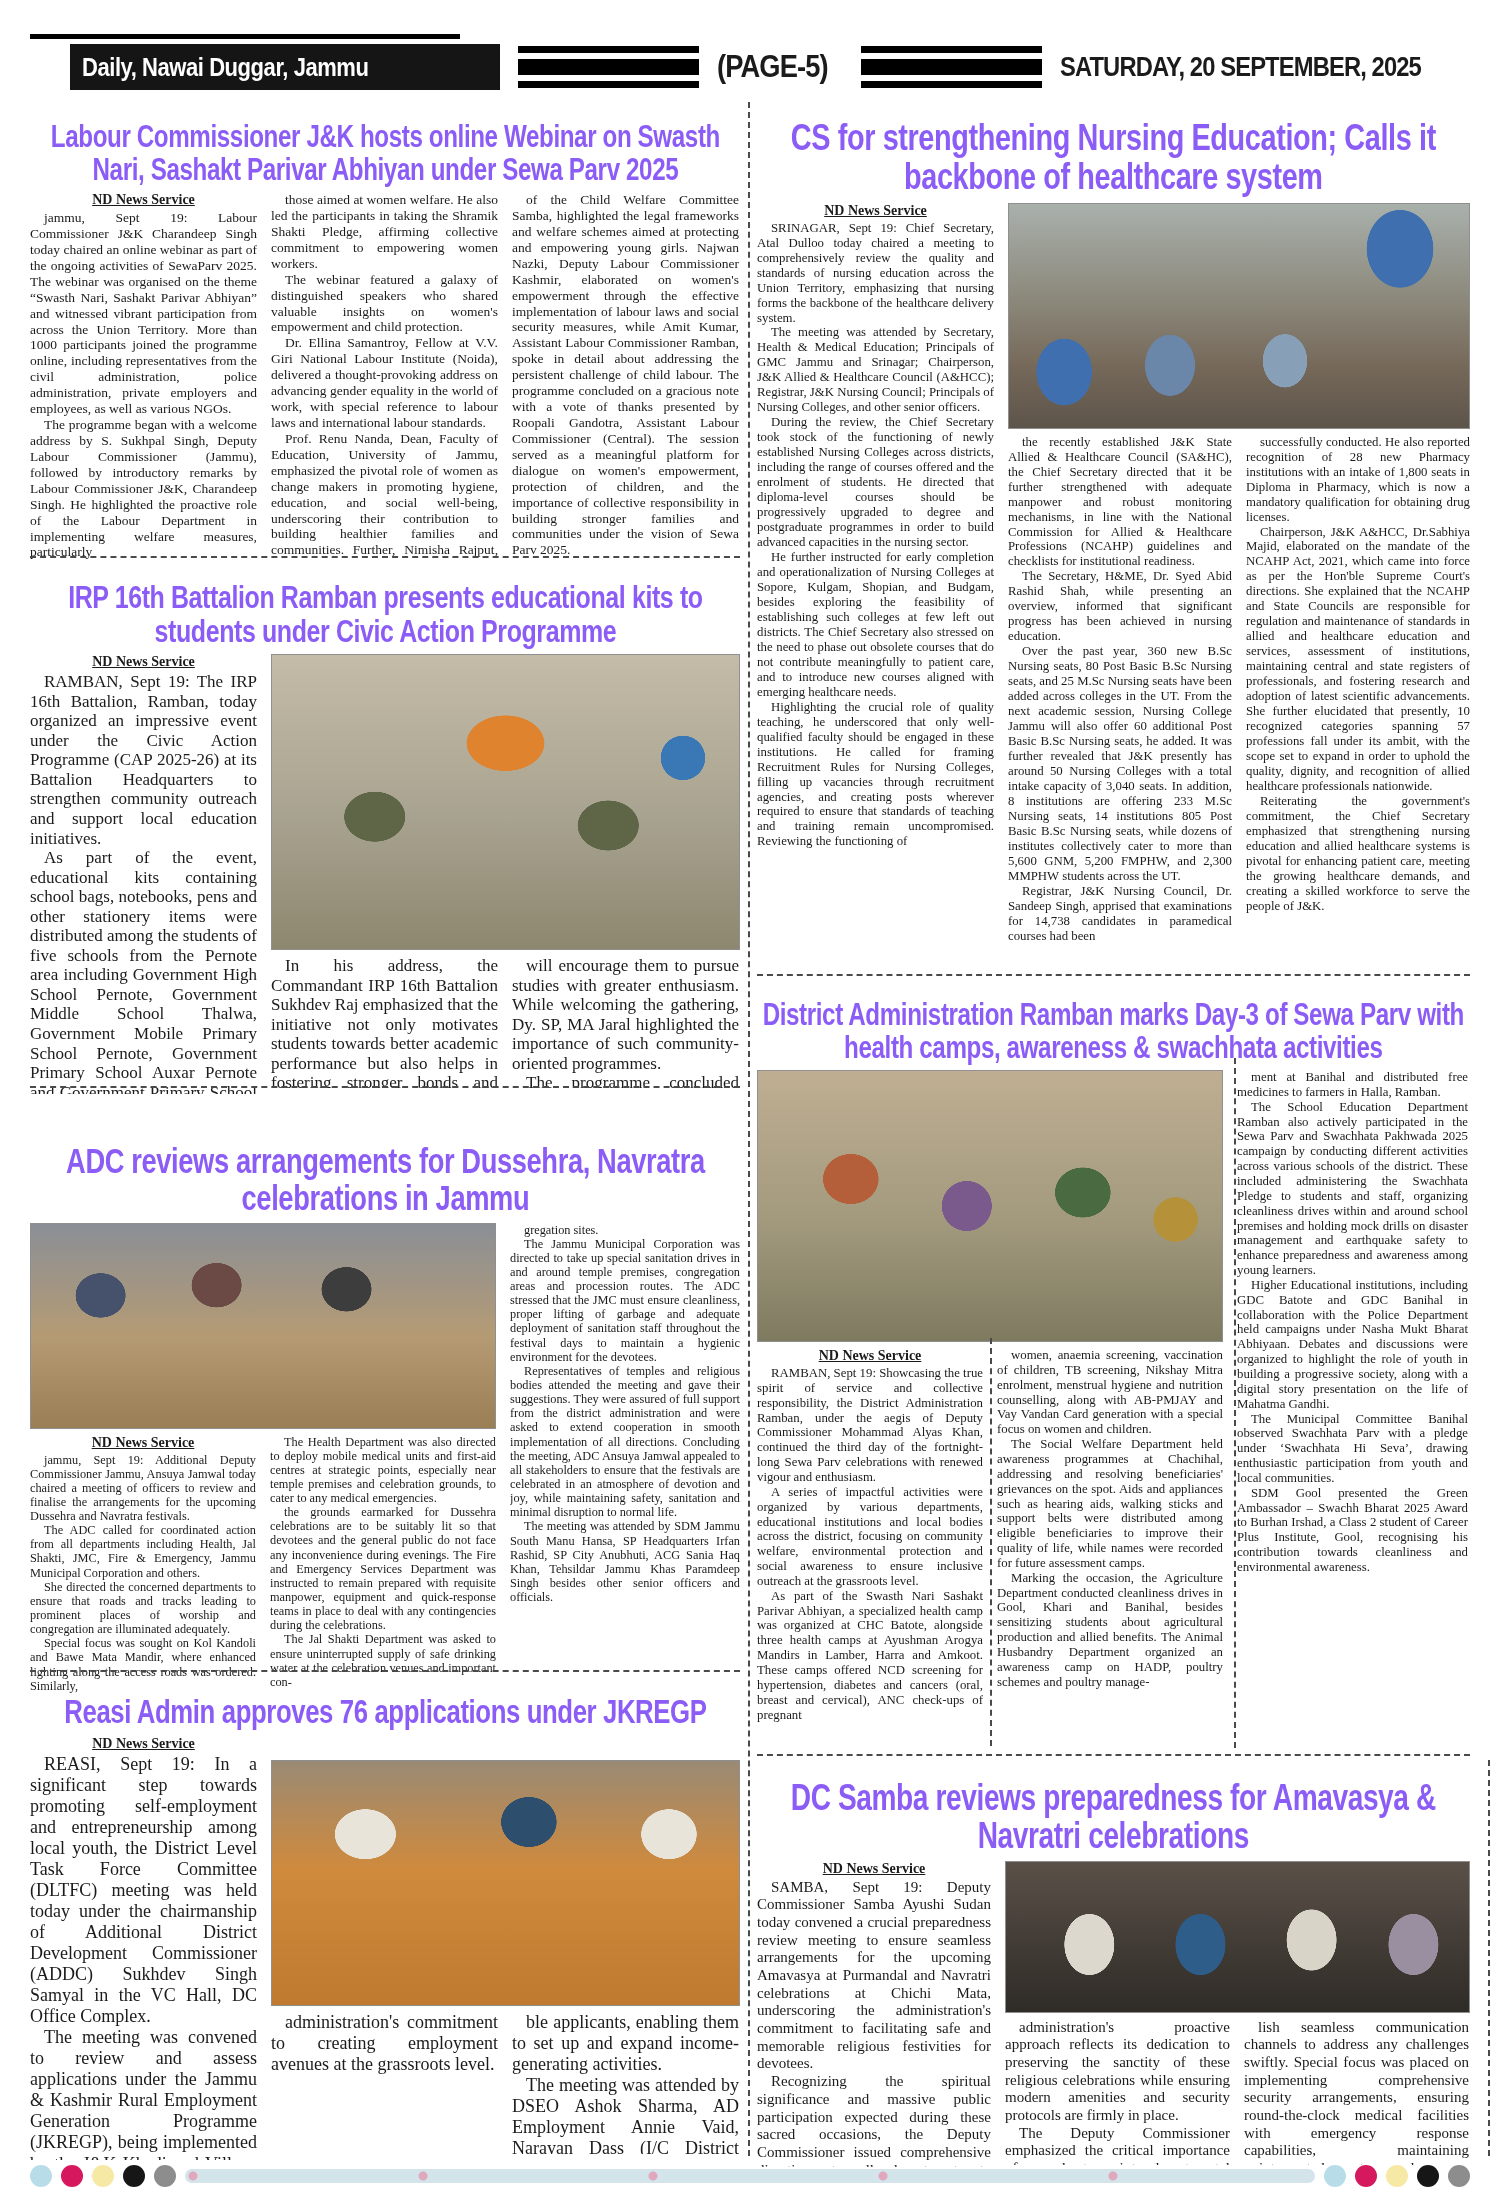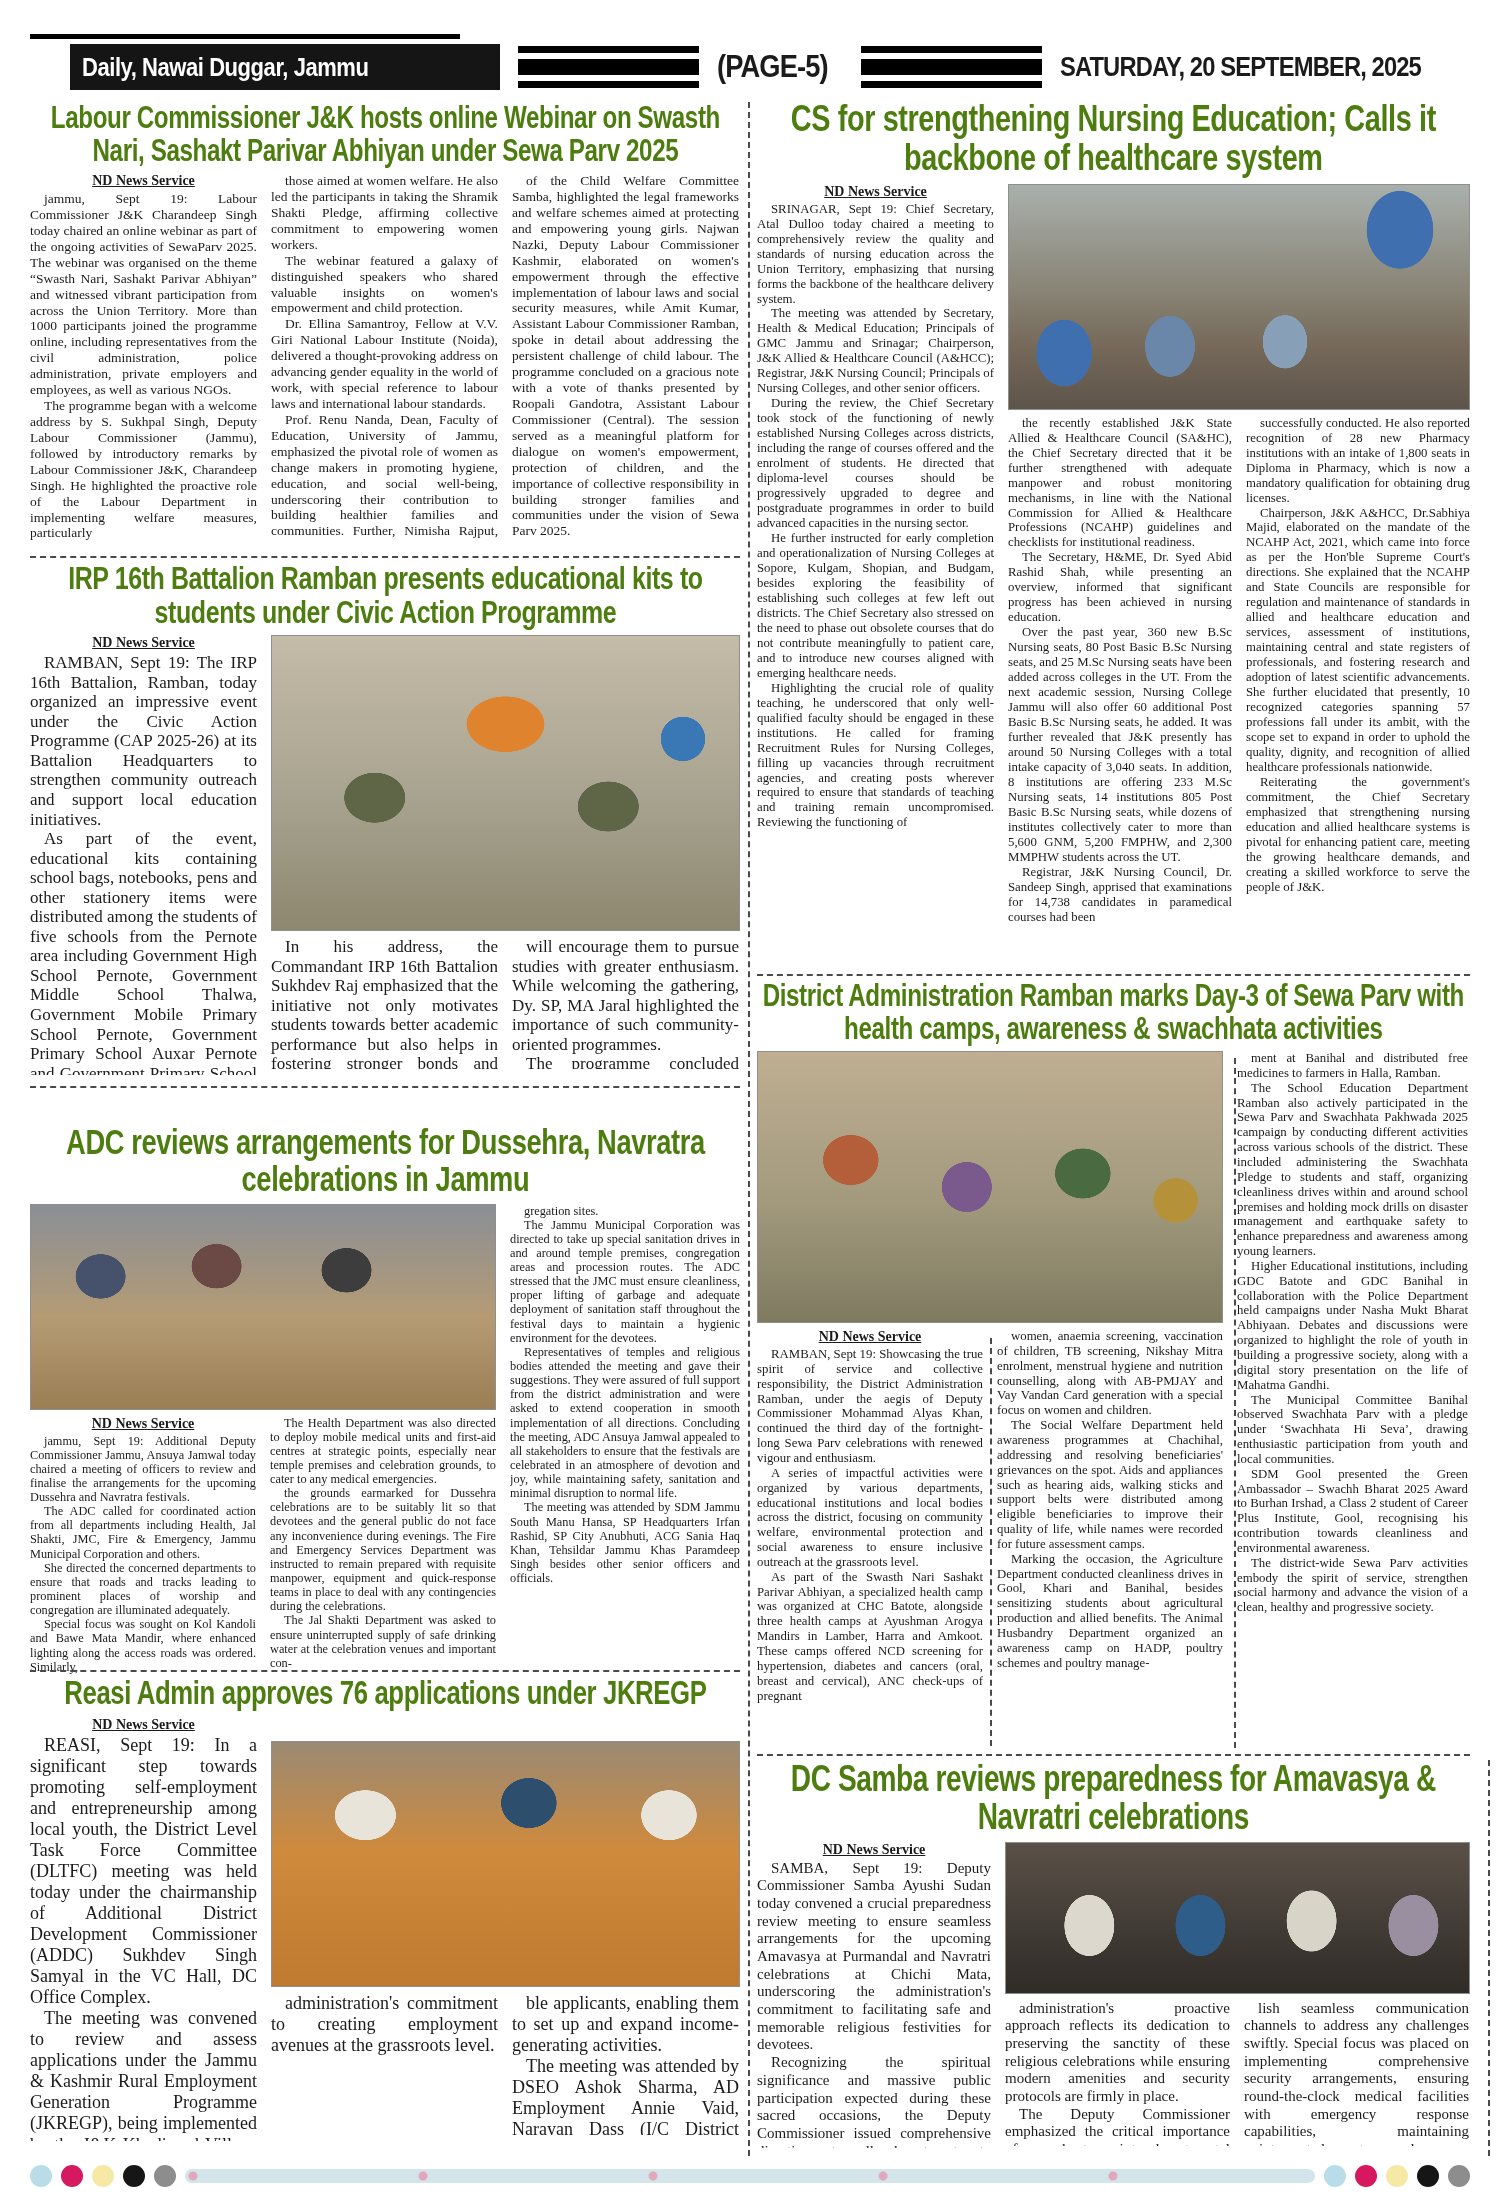--- a/index.html
+++ b/index.html
@@ -12,22 +12,22 @@
   .paper-box{background:#151515;color:#fff;height:46px;width:430px;display:flex;align-items:center;
              padding-left:12px;box-sizing:border-box;font-family:"Liberation Sans",sans-serif;
              font-weight:700;font-size:25px;letter-spacing:-0.5px;white-space:nowrap;}
   .mh-bars{flex:1;height:42px;
     background:linear-gradient(180deg,#000 0 17%,transparent 17% 31%,#000 31% 69%,transparent 69% 83%,#000 83% 100%);}
   .mh-page{font-family:"Liberation Sans",sans-serif;font-weight:800;font-size:31px;letter-spacing:-1px;white-space:nowrap;}
   .mh-date{font-family:"Liberation Sans",sans-serif;font-weight:800;font-size:27px;letter-spacing:-1px;white-space:nowrap;}
   .squish{display:inline-block;transform:scaleX(.88);transform-origin:0 50%;}
   
   .article{position:absolute;box-sizing:border-box;}
-  .hl{font-family:"Liberation Sans",sans-serif;font-weight:800;color:#4d7c0f;
-      text-align:center;line-height:1.05;letter-spacing:-.5px;overflow:visible;}
+  .hl{font-family:"Liberation Sans",sans-serif;font-weight:800;color:#8b5cf6;
+      text-align:center;line-height:1.05;letter-spacing:-.5px;overflow:visible;margin-top:19px;}
   .hl-inner{display:block;width:128%;margin-left:-14%;transform:scaleX(.78);transform-origin:50% 50%;}
   .cols{display:flex;gap:14px;margin-top:6px;overflow:hidden;}
   .stack{display:flex;flex-direction:column;}
   .colwrap{display:flex;flex-direction:column;overflow:hidden;}
   .byline{text-align:center;font-weight:700;text-decoration:underline;font-size:14px;margin-bottom:2px;flex:0 0 auto;}
   .col{text-align:justify;overflow:hidden;flex:1 1 auto;}
   .col p{margin:0;text-indent:14px;}
   .a1 .col{font-size:13.5px;line-height:1.18;}
   .a2 .col{font-size:12.8px;line-height:1.17;}
   .a3 .col{font-size:17px;line-height:1.15;}
@@ -206,21 +206,20 @@
             <p>Marking the occasion, the Agriculture Department conducted cleanliness drives in Gool, Khari and Banihal, besides sensitizing students about agricultural production and allied benefits. The Animal Husbandry Department organized an awareness camp on HADP, poultry schemes and poultry manage-</p>
           </div>
       </div>
     </div>
     <div class="col" style="width:231px;flex:0 0 auto;">
         <p>ment at Banihal and distributed free medicines to farmers in Halla, Ramban.</p>
         <p>The School Education Department Ramban also actively participated in the Sewa Parv and Swachhata Pakhwada 2025 campaign by conducting different activities across various schools of the district. These included administering the Swachhata Pledge to students and staff, organizing cleanliness drives within and around school premises and holding mock drills on disaster management and earthquake safety to enhance preparedness and awareness among young learners.</p>
         <p>Higher Educational institutions, including GDC Batote and GDC Banihal in collaboration with the Police Department held campaigns under Nasha Mukt Bharat Abhiyaan. Debates and discussions were organized to highlight the role of youth in building a progressive society, along with a digital story presentation on the life of Mahatma Gandhi.</p>
         <p>The Municipal Committee Banihal observed Swachhata Parv with a pledge under ‘Swachhata Hi Seva’, drawing enthusiastic participation from youth and local communities.</p>
         <p>SDM Gool presented the Green Ambassador – Swachh Bharat 2025 Award to Burhan Irshad, a Class 2 student of Career Plus Institute, Gool, recognising his contribution towards cleanliness and environmental awareness.</p>
-        <p>The district-wide Sewa Parv activities embody the spirit of service, strengthen social harmony and advance the vision of a clean, healthy and progressive society.</p>
       </div>
   </div>
 </section>
 
 <section class="article a5" style="left:30px;top:1124px;width:710px;height:570px;">
   <div class="hl" style="font-size:35px;">
       <span class="hl-inner">ADC reviews arrangements for Dussehra, Navratra celebrations in Jammu</span>
     </div>
   <div class="cols" style="height:486px;">
     <div class="stack" style="width:466px;flex:0 0 auto;">

